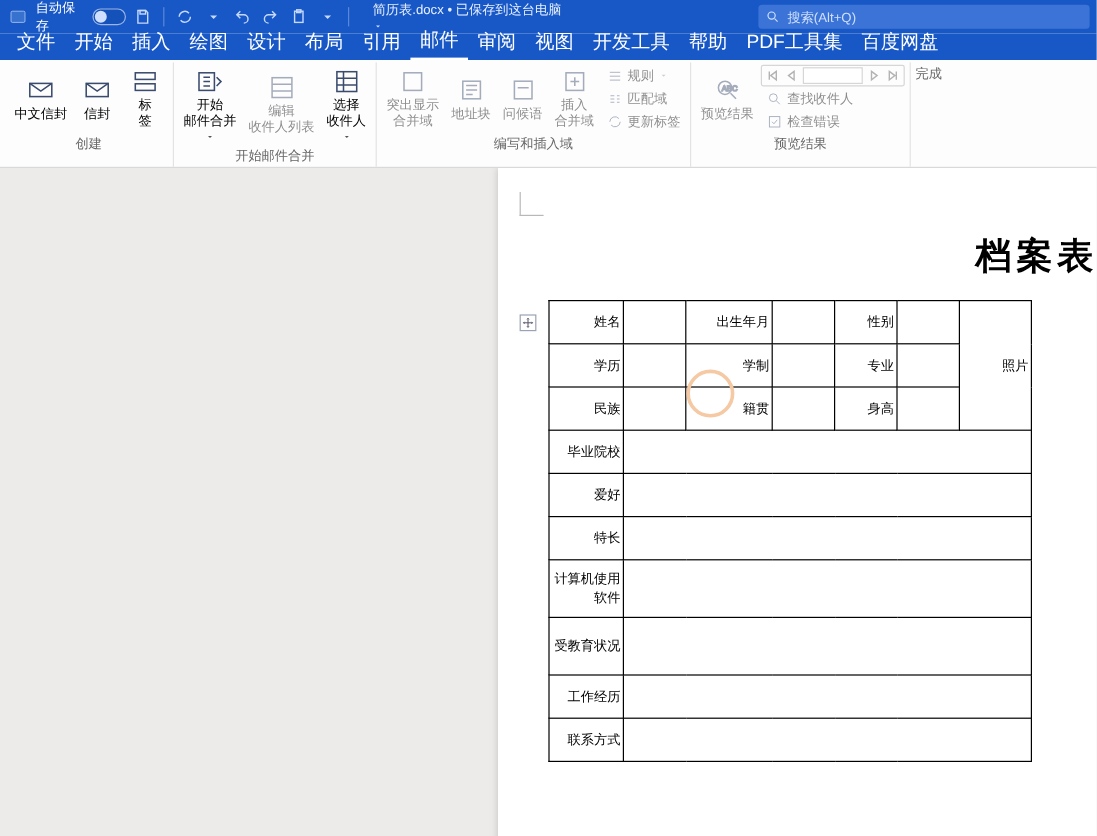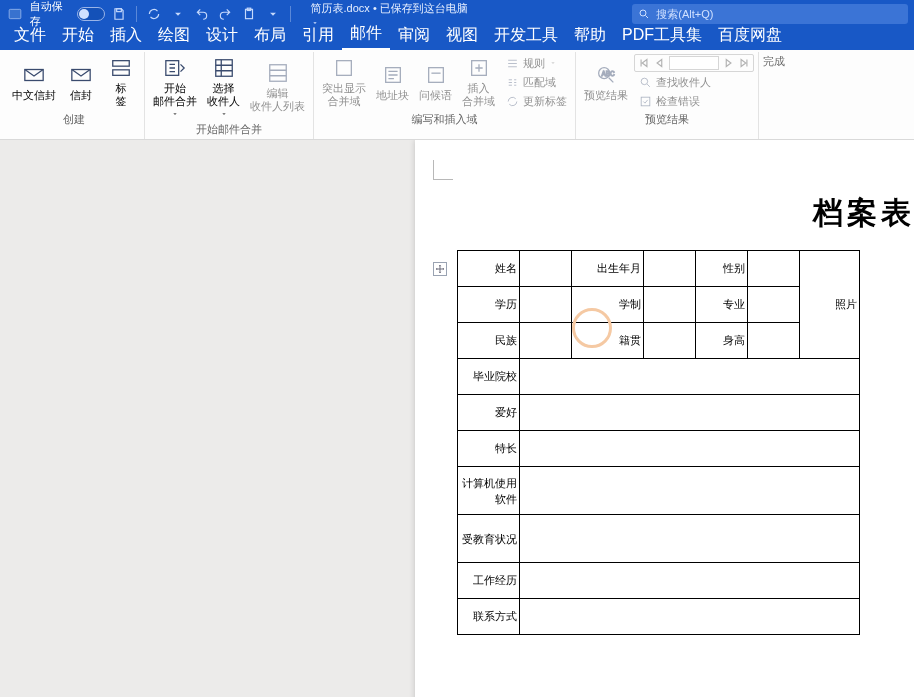--- a/index.html
+++ b/index.html
@@ -282,42 +282,42 @@
               <path d="M6 8h6M6 12h6M6 16h6"></path>
               <path d="M18 8l4 4-4 4"></path>
             </svg>
           </span>
         <span class="lbl" style="white-space:pre;">开始
 邮件合并</span>
         <svg class="dd-caret" viewBox="0 0 24 24" fill="#555">
             <path d="M7 10l5 5 5-5z"></path>
           </svg>
       </div>
+      <div class="big-btn disabled">
+        <span class="ico">
+            <svg viewBox="0 0 24 24">
+              <rect x="3" y="3" width="18" height="18"></rect>
+              <path d="M3 9h18M3 15h18"></path>
+            </svg>
+          </span>
+        <span class="lbl" style="white-space:pre;">编辑
+收件人列表</span>
+      </div>
       <div class="big-btn">
         <span class="ico">
             <svg viewBox="0 0 24 24">
               <rect x="3" y="3" width="18" height="18"></rect>
               <path d="M3 9h18M3 15h18M9 3v18"></path>
             </svg>
           </span>
         <span class="lbl" style="white-space:pre;">选择
 收件人</span>
         <svg class="dd-caret" viewBox="0 0 24 24" fill="#555">
             <path d="M7 10l5 5 5-5z"></path>
           </svg>
-      </div>
-      <div class="big-btn disabled">
-        <span class="ico">
-            <svg viewBox="0 0 24 24">
-              <rect x="3" y="3" width="18" height="18"></rect>
-              <path d="M3 9h18M3 15h18"></path>
-            </svg>
-          </span>
-        <span class="lbl" style="white-space:pre;">编辑
-收件人列表</span>
       </div>
     </div>
     <div class="grp-label">开始邮件合并</div>
   </div>
 
   <div class="ribbon-group">
     <div class="grp-body">
       <div class="big-btn disabled">
         <span class="ico">
             <svg viewBox="0 0 24 24">

